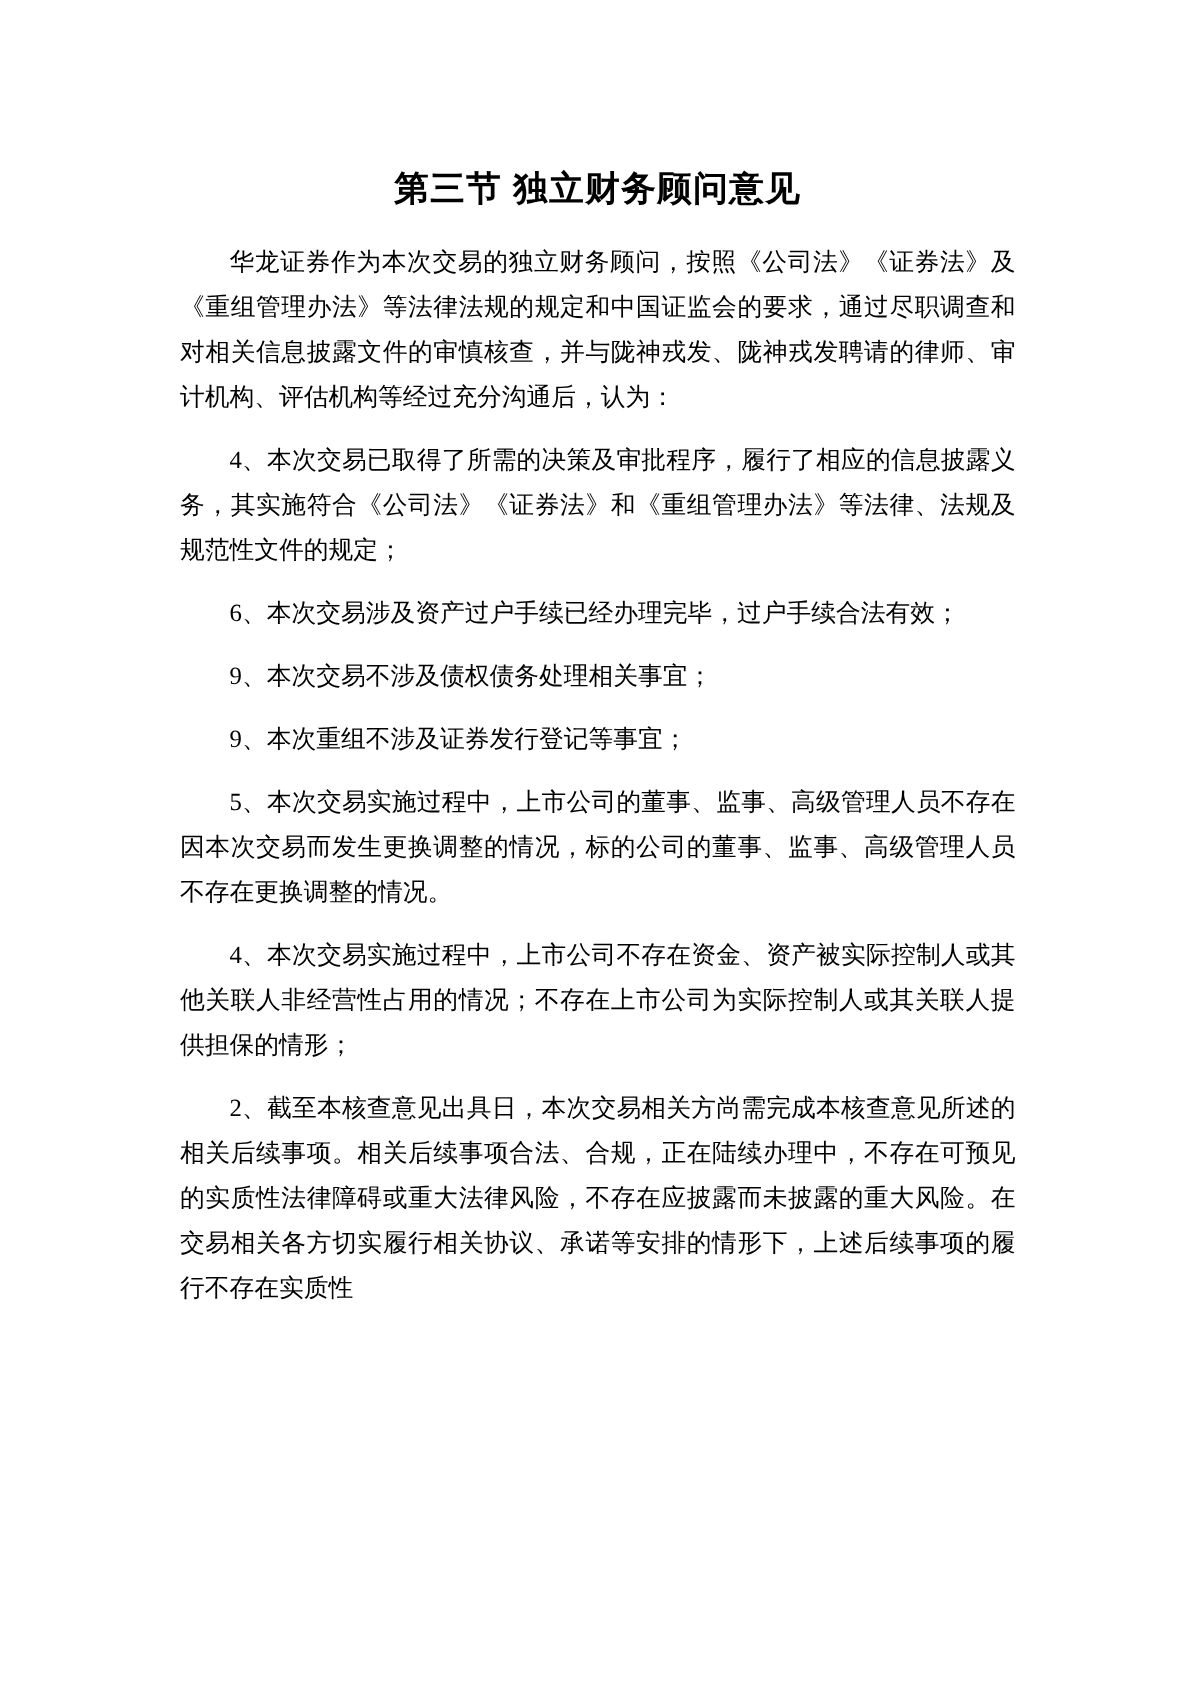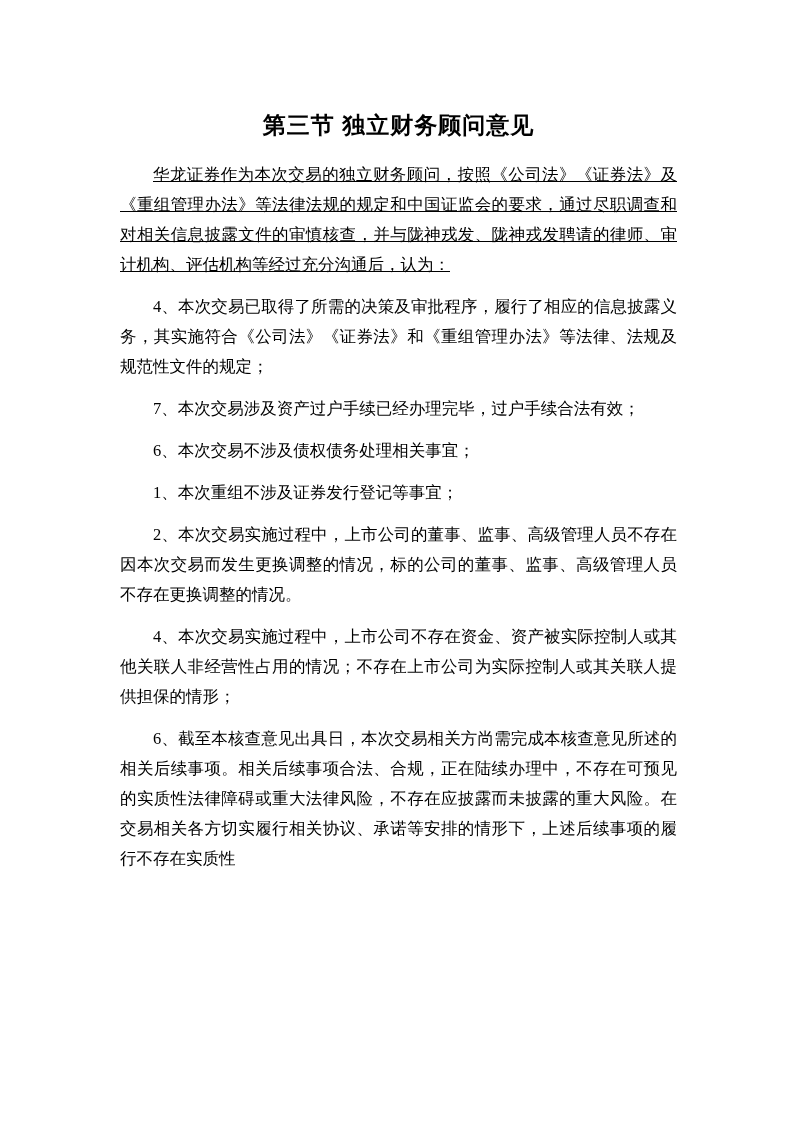--- a/index.html
+++ b/index.html
@@ -32,49 +32,48 @@
     margin: 12px 0 0 0;
     font-size: 16.5px;
     line-height: 30px;
     text-align: justify;
     text-indent: 2em;
     color: #000000;
     word-break: break-all;
   }
   .para:first-of-type {
     margin-top: 16px;
-    text-decoration: underline;
   }
   .page-number {
     position: absolute;
     right: 118px;
     top: 1034px;
     font-size: 14px;
     font-family: "Liberation Serif", "DejaVu Serif", serif;
     color: #4d7c0f;
   }
 </style>
 </head>
 <body>
 
 <div class="page">
   <h1 class="doc-title">第三节 独立财务顾问意见</h1>
 
   <p class="para">华龙证券作为本次交易的独立财务顾问，按照《公司法》《证券法》及《重组管理办法》等法律法规的规定和中国证监会的要求，通过尽职调查和对相关信息披露文件的审慎核查，并与陇神戎发、陇神戎发聘请的律师、审计机构、评估机构等经过充分沟通后，认为：</p>
 
   <p class="para">4、本次交易已取得了所需的决策及审批程序，履行了相应的信息披露义务，其实施符合《公司法》《证券法》和《重组管理办法》等法律、法规及规范性文件的规定；</p>
 
-  <p class="para">7、本次交易涉及资产过户手续已经办理完毕，过户手续合法有效；</p>
+  <p class="para">6、本次交易涉及资产过户手续已经办理完毕，过户手续合法有效；</p>
 
-  <p class="para">6、本次交易不涉及债权债务处理相关事宜；</p>
+  <p class="para">9、本次交易不涉及债权债务处理相关事宜；</p>
 
-  <p class="para">1、本次重组不涉及证券发行登记等事宜；</p>
+  <p class="para">9、本次重组不涉及证券发行登记等事宜；</p>
 
 
-  <p class="para">2、本次交易实施过程中，上市公司的董事、监事、高级管理人员不存在因本次交易而发生更换调整的情况，标的公司的董事、监事、高级管理人员不存在更换调整的情况。</p>
+  <p class="para">5、本次交易实施过程中，上市公司的董事、监事、高级管理人员不存在因本次交易而发生更换调整的情况，标的公司的董事、监事、高级管理人员不存在更换调整的情况。</p>
 
   <p class="para">4、本次交易实施过程中，上市公司不存在资金、资产被实际控制人或其他关联人非经营性占用的情况；不存在上市公司为实际控制人或其关联人提供担保的情形；</p>
 
 
-  <p class="para">6、截至本核查意见出具日，本次交易相关方尚需完成本核查意见所述的相关后续事项。相关后续事项合法、合规，正在陆续办理中，不存在可预见的实质性法律障碍或重大法律风险，不存在应披露而未披露的重大风险。在交易相关各方切实履行相关协议、承诺等安排的情形下，上述后续事项的履行不存在实质性</p>
+  <p class="para">2、截至本核查意见出具日，本次交易相关方尚需完成本核查意见所述的相关后续事项。相关后续事项合法、合规，正在陆续办理中，不存在可预见的实质性法律障碍或重大法律风险，不存在应披露而未披露的重大风险。在交易相关各方切实履行相关协议、承诺等安排的情形下，上述后续事项的履行不存在实质性</p>
 
   <div class="page-number">18</div>
 </div>
 
 </body></html>

